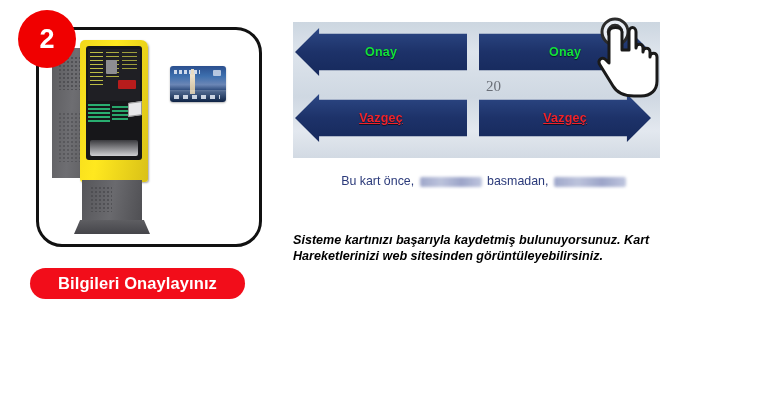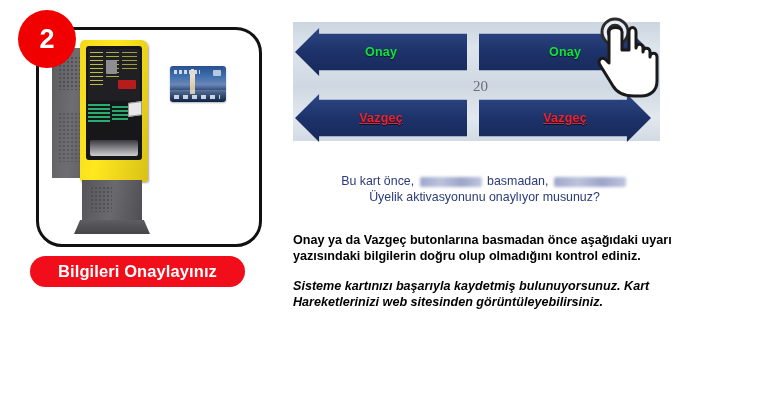--- a/index.html
+++ b/index.html
@@ -113,32 +113,32 @@
     position:absolute;left:0;top:24px;width:100%;height:12px;
     background:linear-gradient(180deg,rgba(255,255,255,.25),rgba(255,255,255,0));
   }
   .card-logo{position:absolute;left:4px;top:4px;width:26px;height:4px;
     background:repeating-linear-gradient(90deg,#dfe7f4 0 3px,transparent 3px 5px);opacity:.9;}
   .card-ic{position:absolute;right:5px;top:4px;width:8px;height:6px;background:#cdd8ea;opacity:.85;border-radius:1px;}
   .card-txt{position:absolute;left:4px;bottom:3px;width:46px;height:4px;
     background:repeating-linear-gradient(90deg,#e6ecf6 0 5px,transparent 5px 9px);opacity:.85;}
 
   .pill{
-    position:absolute;left:30px;top:256px;width:215px;height:31px;
+    position:absolute;left:30px;top:268px;width:215px;height:31px;
     background:#f20d1a;border-radius:16px;
     display:flex;align-items:center;justify-content:center;
     color:#ffffff;font-size:16.5px;font-weight:bold;letter-spacing:.1px;
     white-space:nowrap;
   }
 
   
   .right-col{position:absolute;left:285px;top:0;width:495px;height:400px;}
 
   .screen-panel{
-    position:absolute;left:8px;top:22px;width:367px;height:119px;
+    position:absolute;left:8px;top:22px;width:367px;height:136px;
     background:linear-gradient(180deg,#ccd6e0 0%,#dde4ec 22%,#cfd8e2 55%,#e3e8ef 80%,#d2dae3 100%);
   }
 
   .arrow-row{position:absolute;left:0;width:100%;height:48px;}
   .arrow-row.top{top:6px;}
   .arrow-row.bottom{top:72px;}
 
   .arrow{
     position:absolute;top:0;width:172px;height:48px;
     background:linear-gradient(180deg,#2a4480 0%,#1c3168 45%,#142banchor 46%,#16285a 100%);
@@ -156,21 +156,21 @@
     clip-path:polygon(0 12%,86% 12%,86% 0,100% 50%,86% 100%,86% 88%,0 88%);
   }
   .arrow-label{
     font-size:12.5px;font-weight:bold;letter-spacing:.2px;
     text-shadow:0 1px 1px rgba(0,0,0,.6);
   }
   .lbl-onay{color:#12e23a;}
   .lbl-vazgec{color:#f0222a;text-decoration:underline;}
 
   .counter{
-    position:absolute;left:4px;top:56px;width:100%;text-align:center;
+    position:absolute;left:17px;top:56px;width:100%;text-align:center;
     font-size:15px;color:#6a6f78;font-family:"Liberation Serif", serif;
   }
 
   .hand{
     position:absolute;left:300px;top:-6px;width:78px;height:84px;z-index:9;
     pointer-events:none;
   }
 
   .kiosk-msg{
     position:absolute;left:8px;top:152px;width:367px;
@@ -275,22 +275,20 @@
                  C29 10 16 10 16 16 Z" fill="#ffffff" stroke="#1a1a1a" stroke-width="3" stroke-linejoin="round"></path>
       </svg>
 
       <div class="kiosk-msg">
         <span class="ln">
           <span>Bu kart önce,</span>
           <span class="redact r-date"></span>
           <span>basmadan,</span>
           <span class="redact r-name"></span>
         </span>
-        <span class="ln">Üyelik aktivasyonunu onaylıyor musunuz?</span>
       </div>
     </div>
 
     <div class="instructions">
-      <p>Onay ya da Vazgeç butonlarına basmadan önce aşağıdaki uyarı yazısındaki bilgilerin doğru olup olmadığını kontrol ediniz.</p>
       <p>Sisteme kartınızı başarıyla kaydetmiş bulunuyorsunuz. Kart Hareketlerinizi web sitesinden görüntüleyebilirsiniz.</p>
     </div>
   </div>
 </div>
 
 </body></html>

